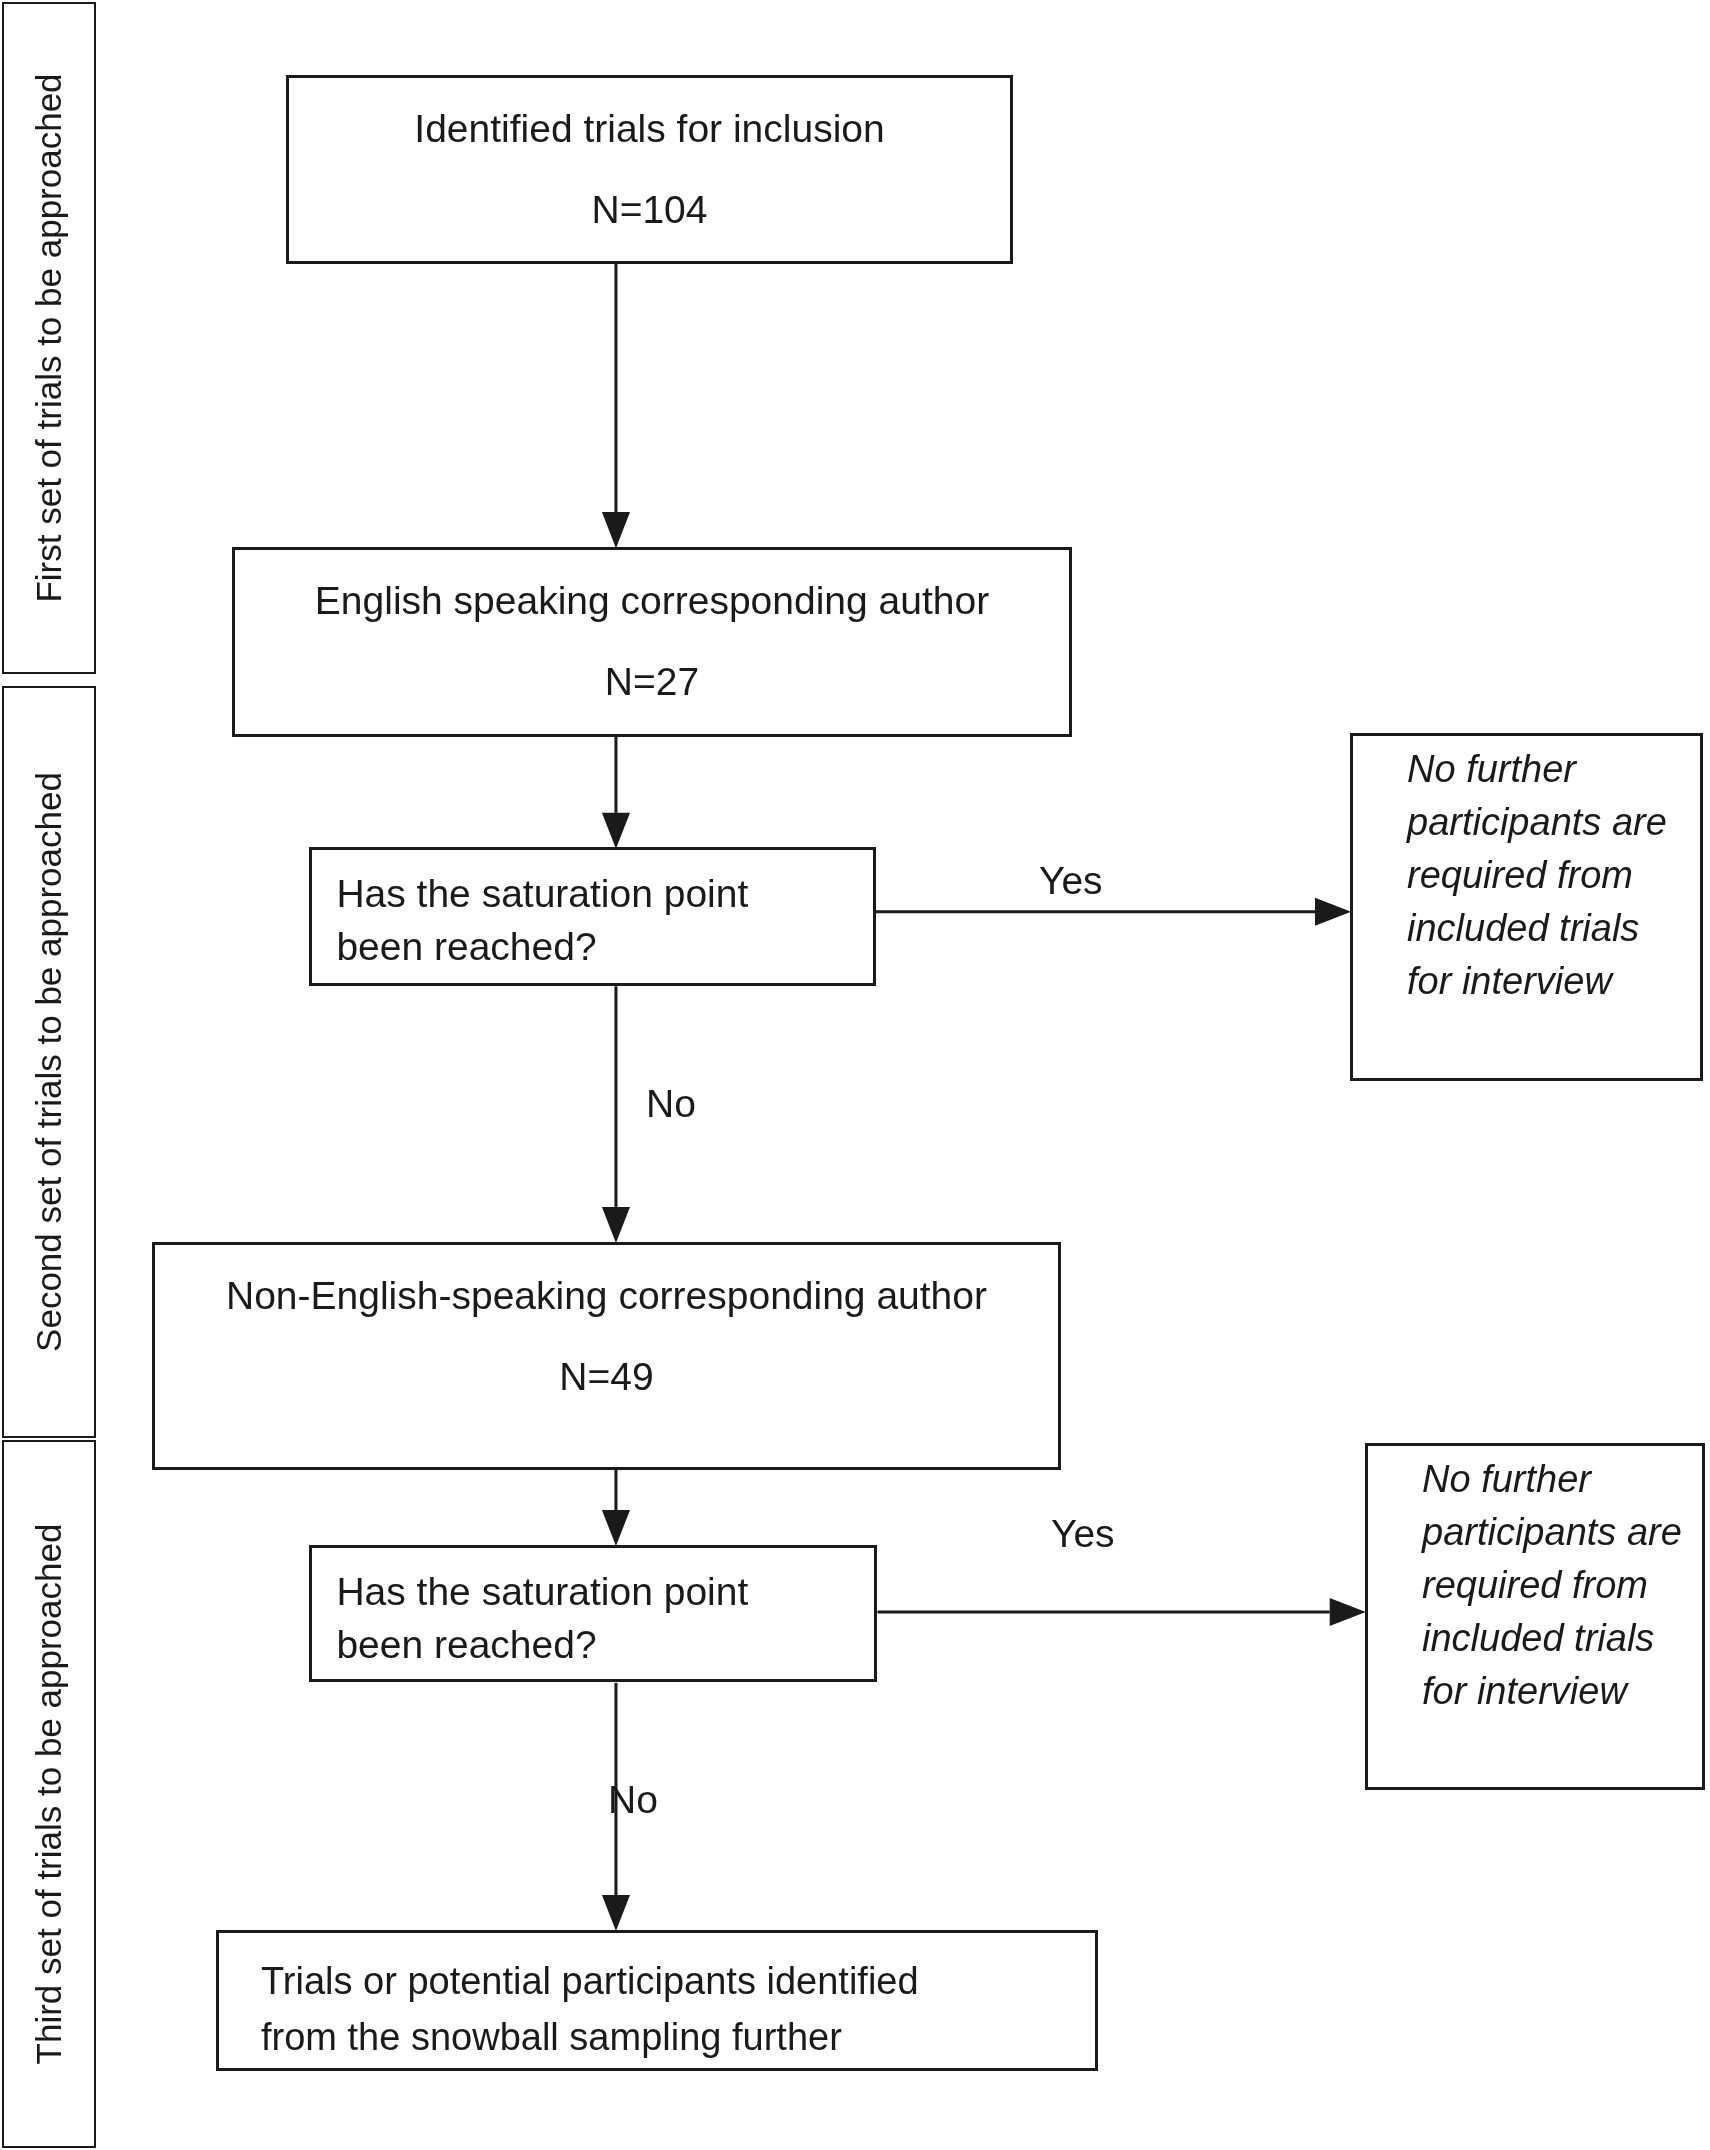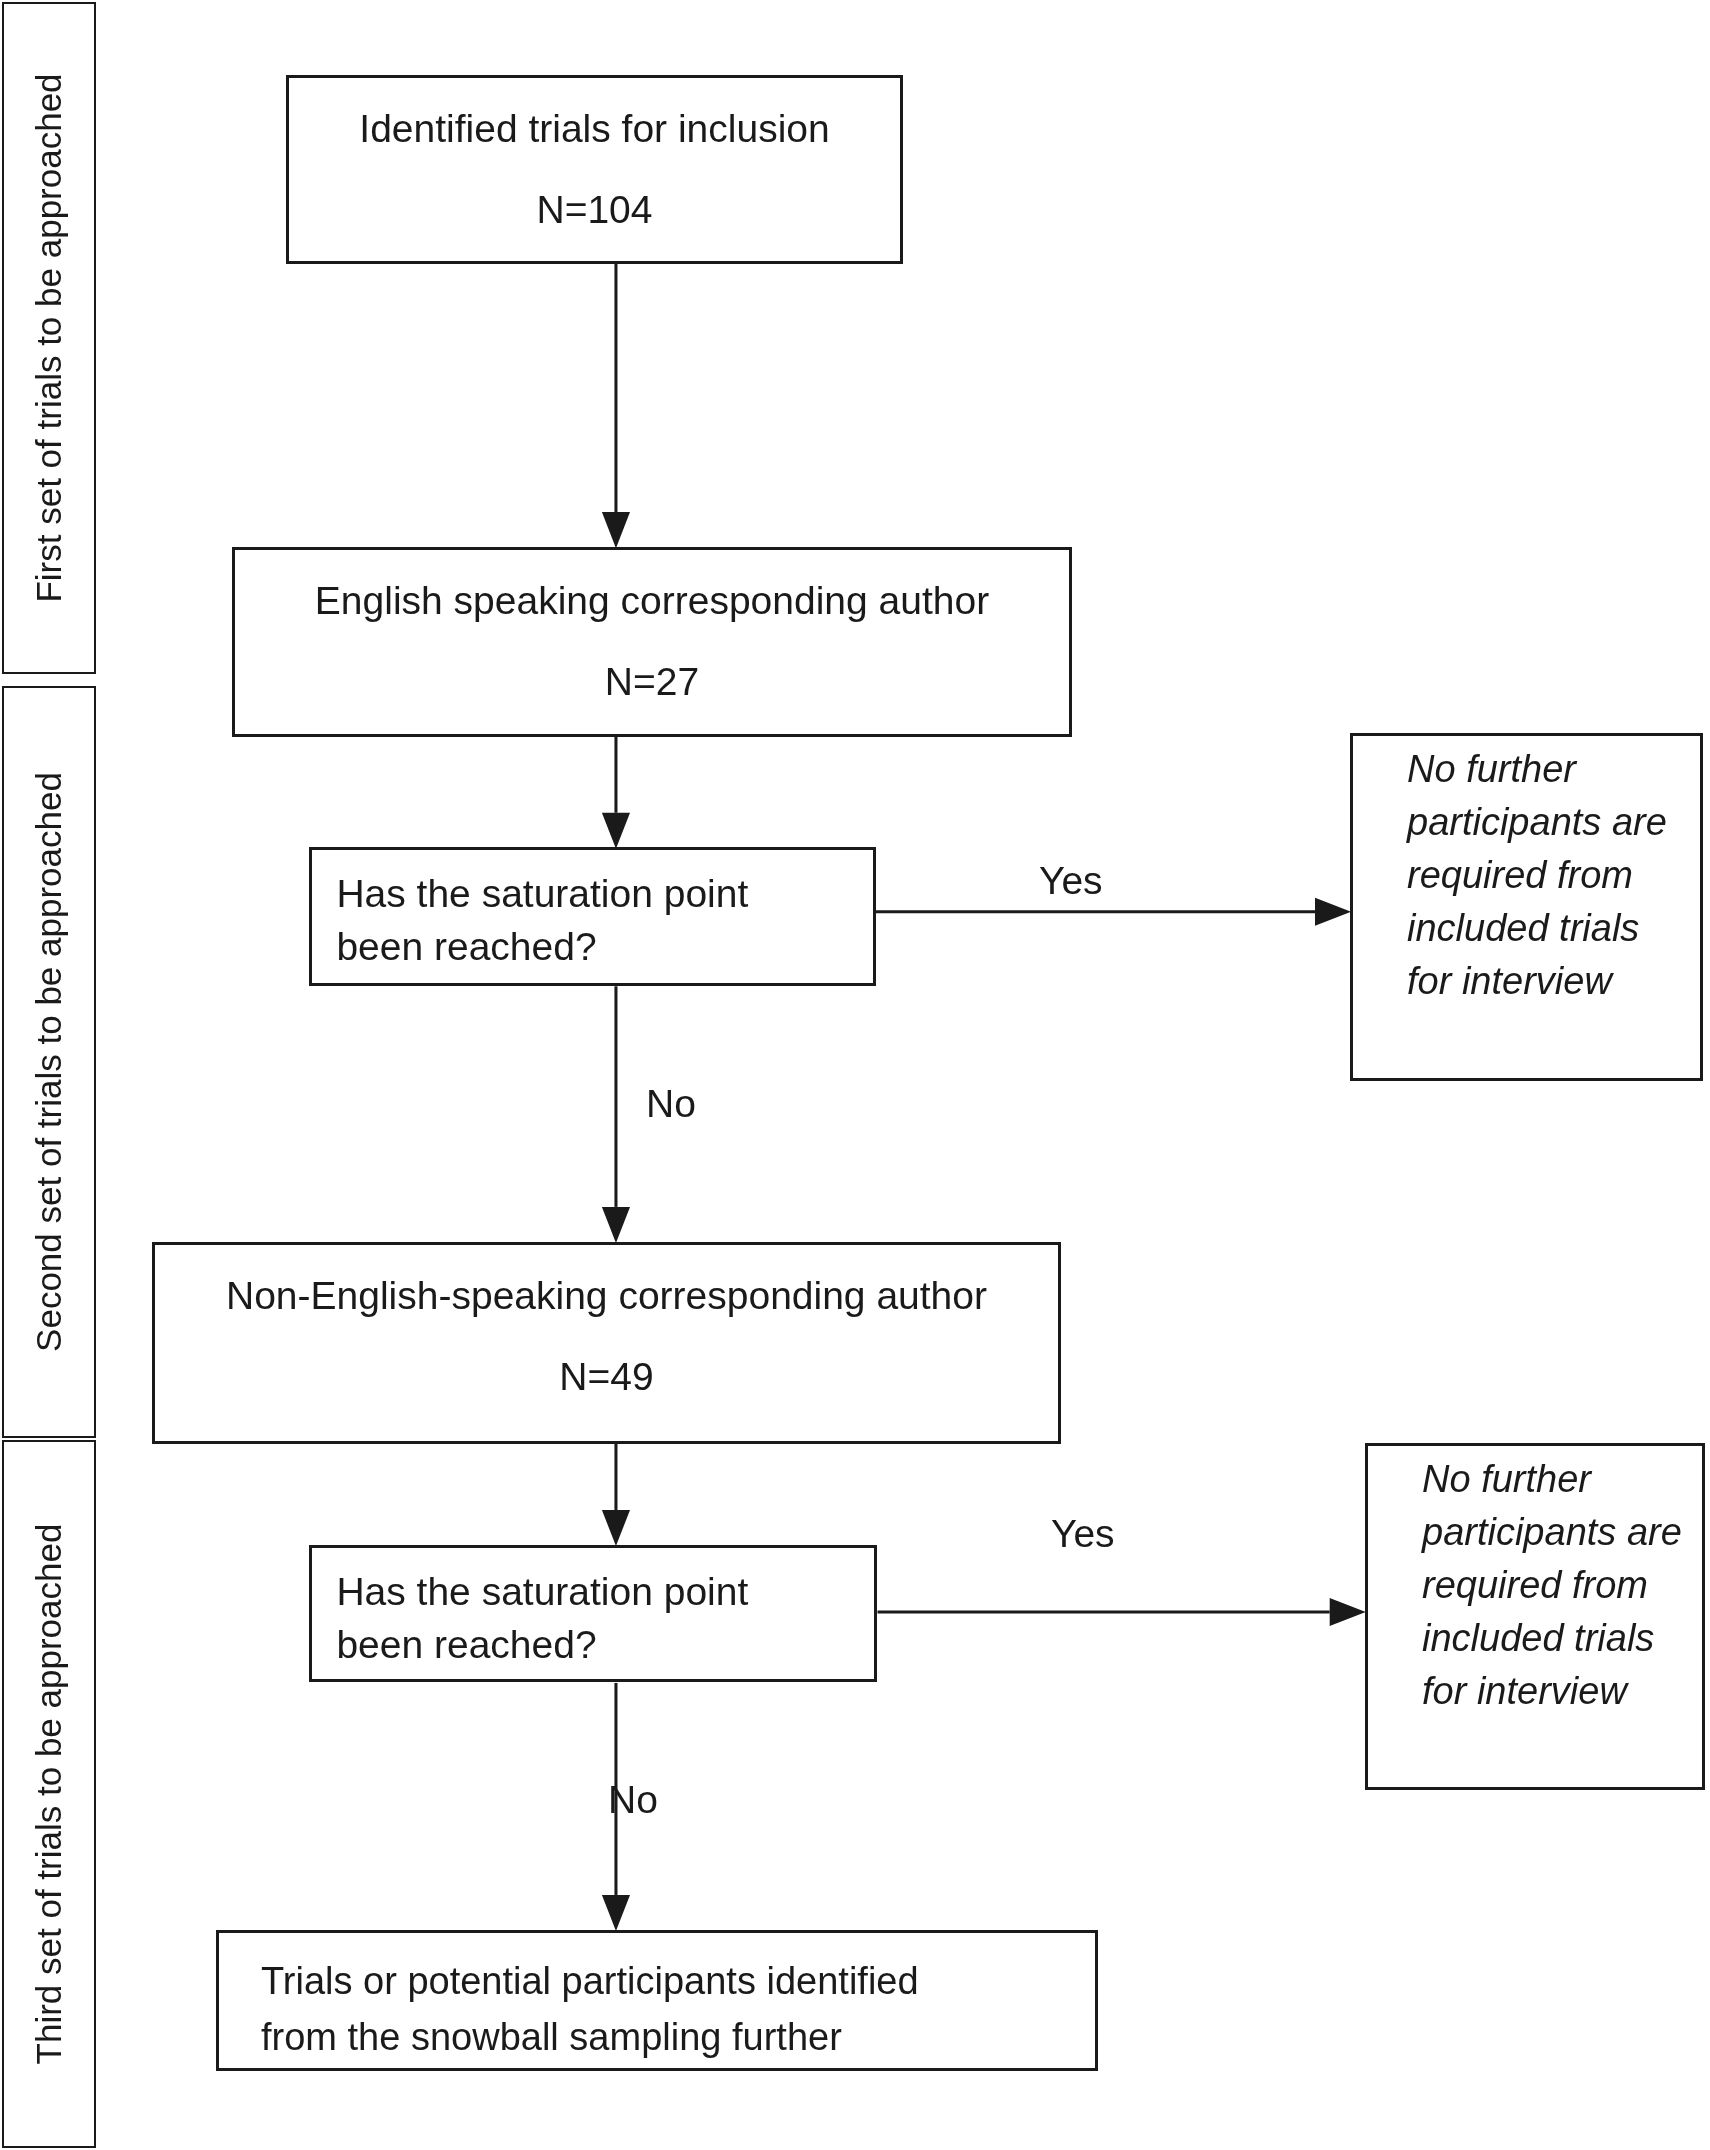--- a/index.html
+++ b/index.html
@@ -68,25 +68,25 @@
     font-size: 38px;
     line-height: 53px;
     font-style: italic;
   }
   .bottom-box {
     padding: 19.6px 6.1px 0 42px;
     font-size: 38px;
     line-height: 56px;
   }
 
-  .box-identified { left: 286px;  top: 75px;  width: 617px; height: 189px; }
+  .box-identified { left: 286px;  top: 75px;  width: 727px; height: 189px; }
   .box-english    { left: 196px;  top: 547px;  width: 840px; height: 190px; margin-left: 36px; }
   .box-sat1       { left: 309px;  top: 847px; width: 567px;  height: 139px; }
   .box-nofurther1 { left: 1350px; top: 733px; width: 353px;  height: 348px; }
-  .box-nonenglish { left: 152px;  top: 1242px; width: 909px; height: 202px; }
+  .box-nonenglish { left: 152px;  top: 1242px; width: 909px; height: 228px; }
   .box-sat2       { left: 309px;  top: 1545px; width: 568px;  height: 137px; }
   .box-nofurther2 { left: 1365px; top: 1443px; width: 340px;  height: 347px; }
   .box-snowball   { left: 196px;  top: 1930px; width: 882px; height: 141px; margin-left: 20px; }
 
   
   .edge-label {
     position: absolute;
     width: 122px;
     text-align: left;
     font-size: 39px;

